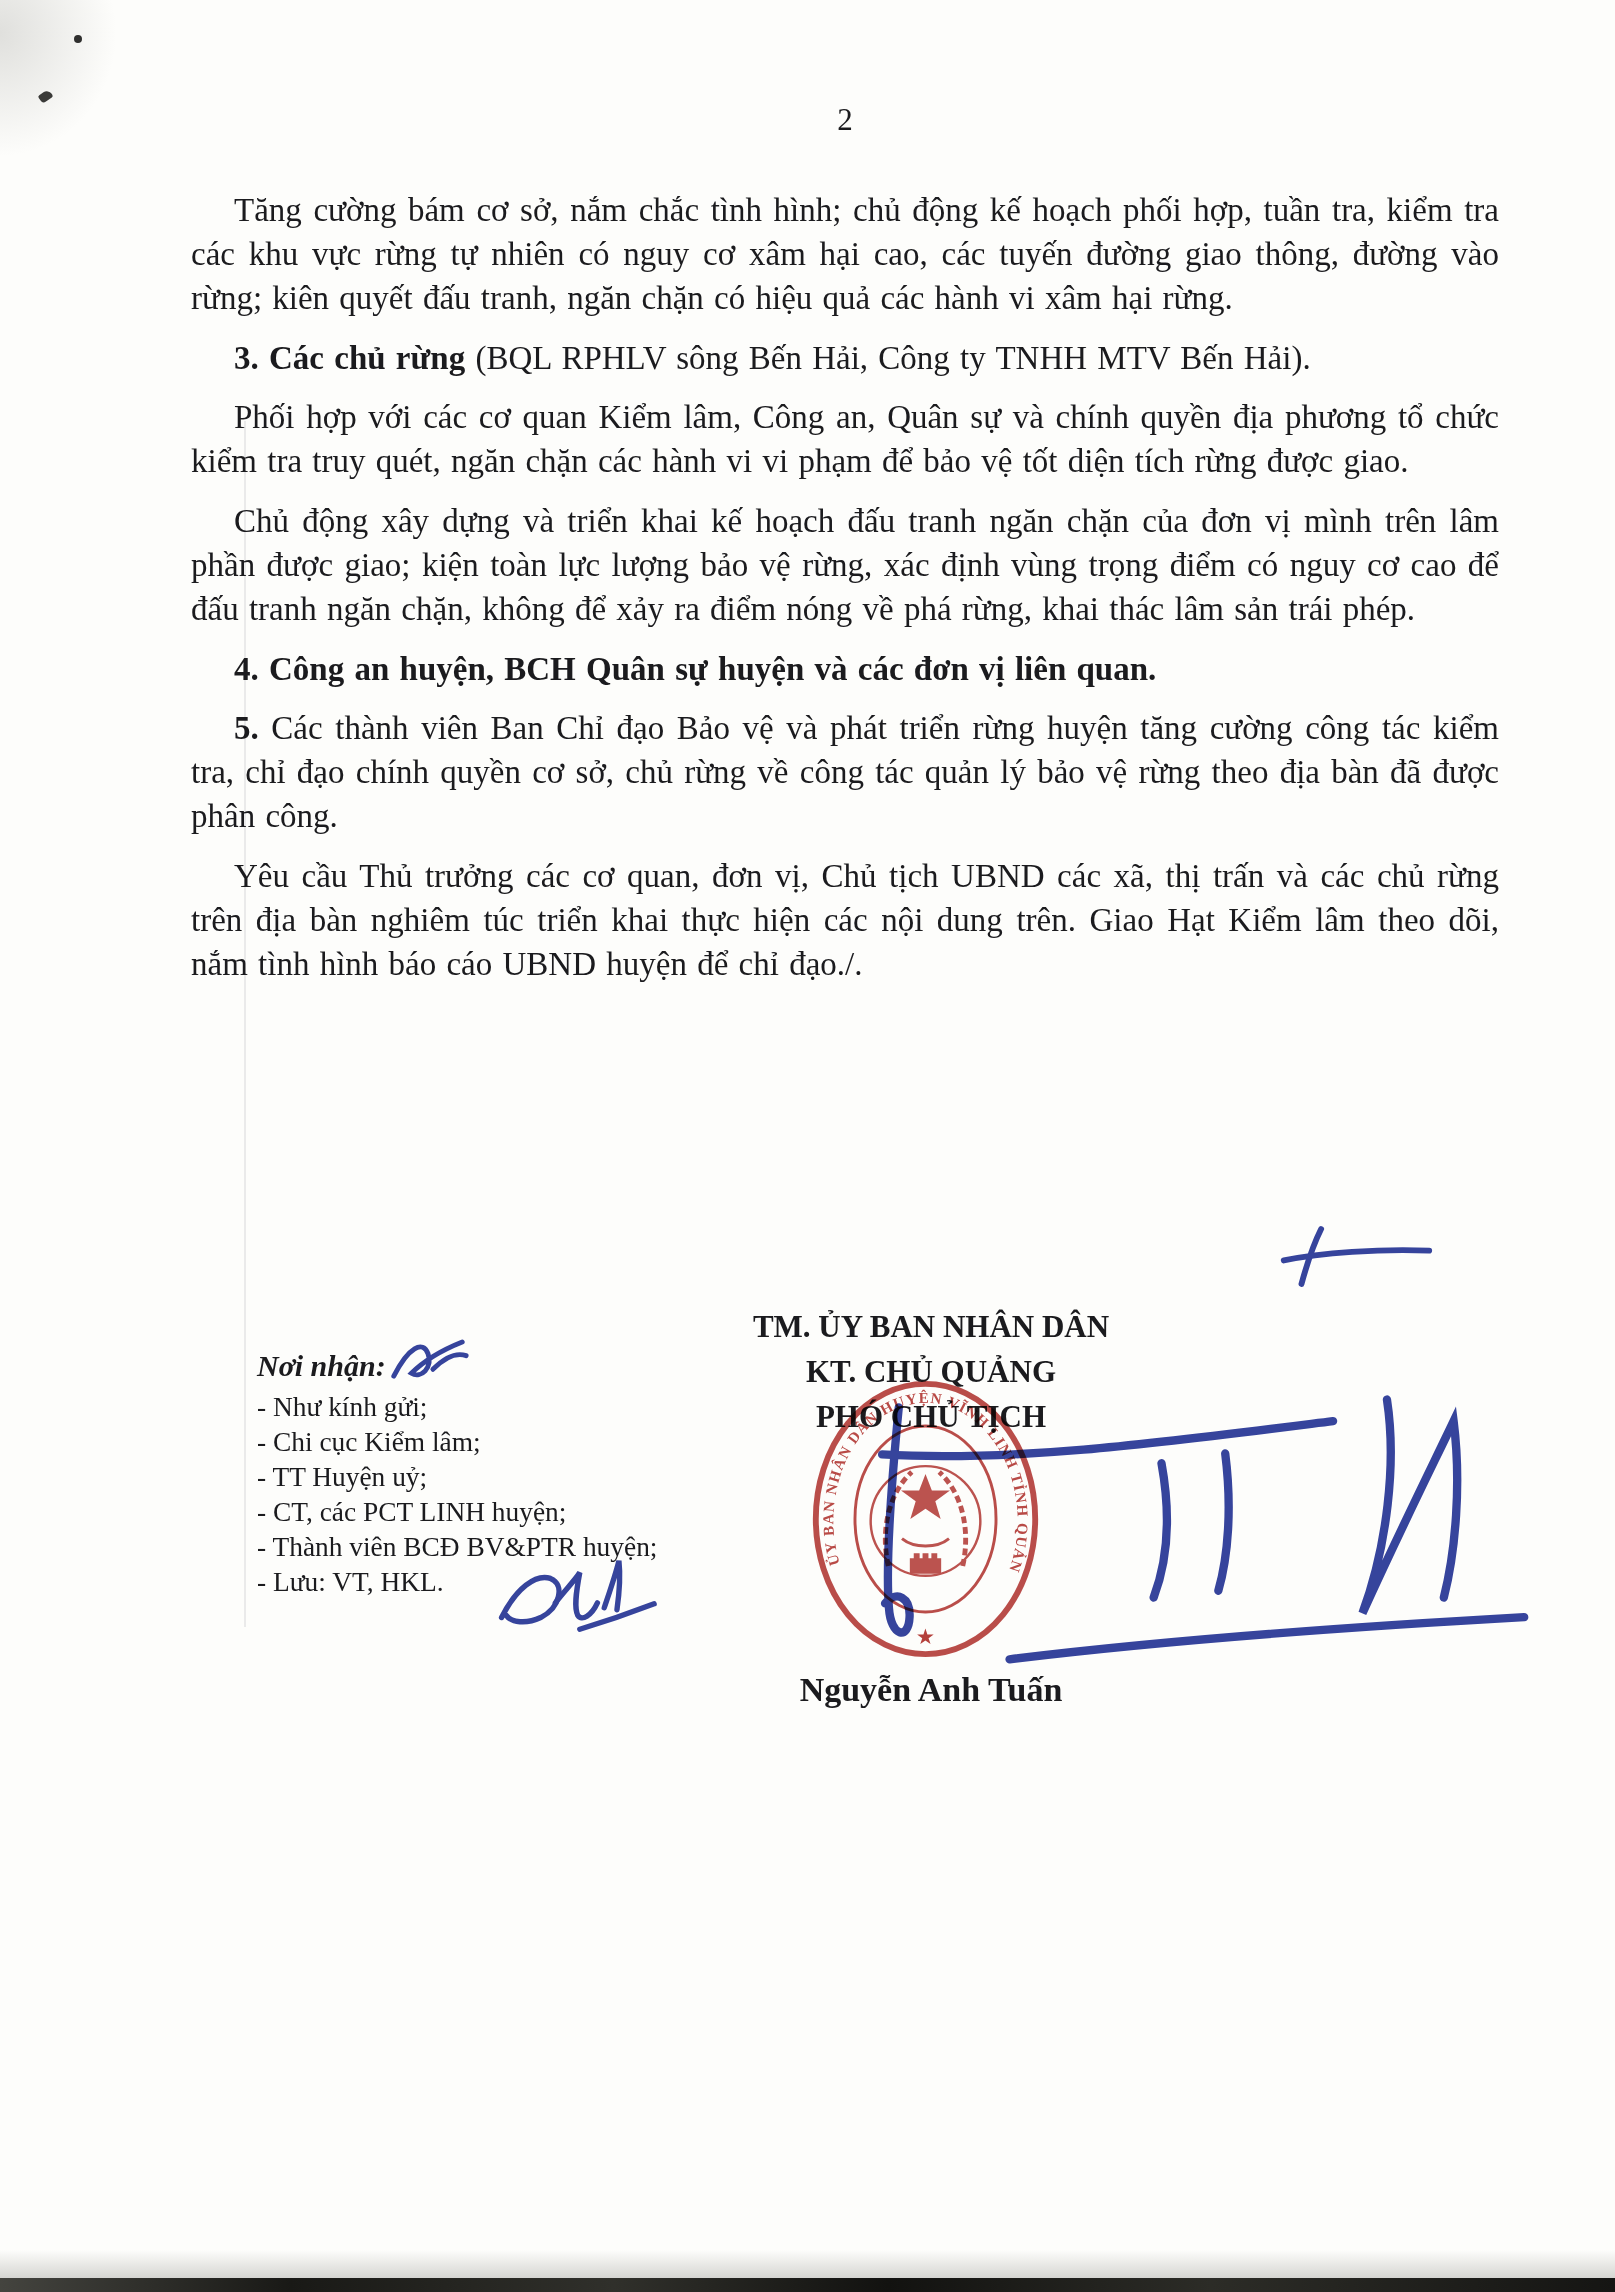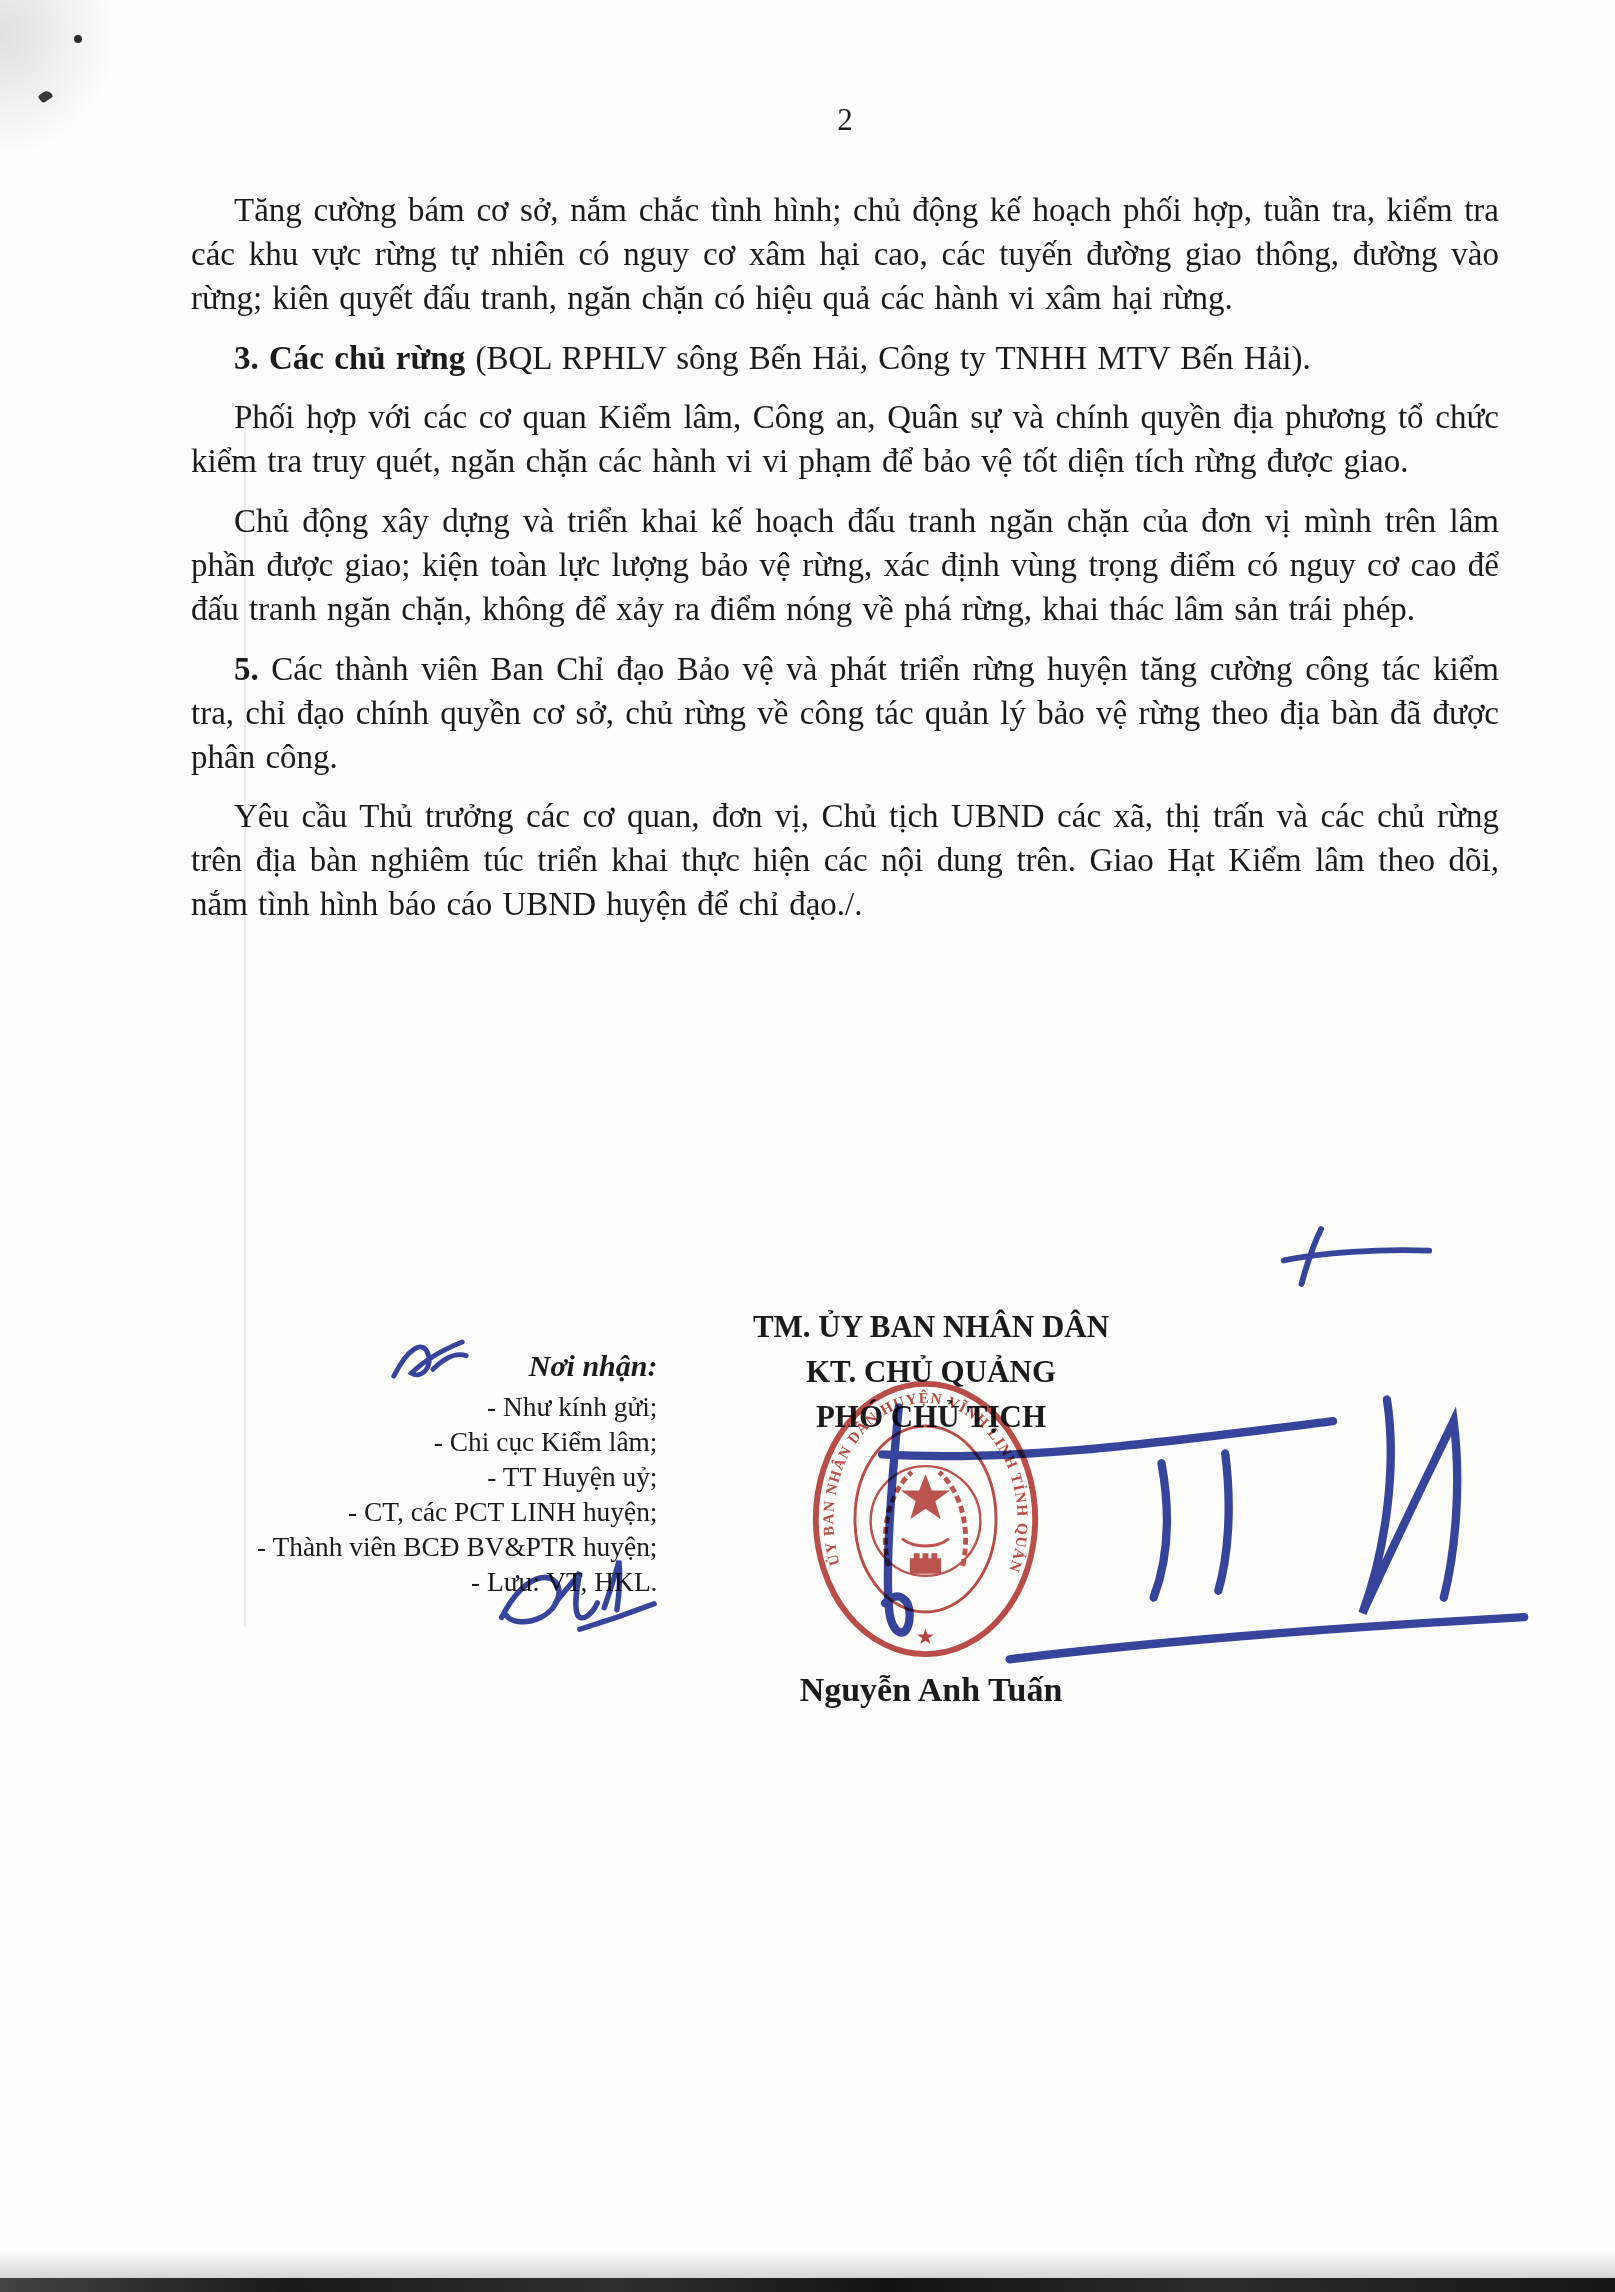--- a/index.html
+++ b/index.html
@@ -4,21 +4,21 @@
 <style>
   html,body{margin:0;padding:0;background:#6f6f6f;}
   .page{
     position:relative;width:1615px;height:2293px;background:#fdfdfb;
     overflow:hidden;font-family:"Liberation Serif","DejaVu Serif",serif;color:#1b1b1e;
   }
   .page-number{position:absolute;top:102px;left:191px;width:1308px;text-align:center;font-size:31px;}
   .doc-body{position:absolute;top:188px;left:191px;width:1308px;}
   .doc-body p{margin:0 0 15.7px 0;font-size:33px;line-height:44px;text-align:justify;text-indent:43px;word-spacing:2px;}
   .doc-body p b{font-weight:bold;}
-  .recipients{position:absolute;left:257px;top:1349px;text-align:right;}
+  .recipients{position:absolute;left:257px;top:1349px;}
   .recip-label{font-size:30px;font-weight:bold;font-style:italic;}
   .recip-items{margin-top:7px;}
   .recip-item{font-size:27.4px;line-height:35px;}
   .sig-right{position:absolute;left:676px;top:1304px;width:510px;text-align:center;font-weight:bold;font-size:31px;line-height:45px;}
   .signer-name{position:absolute;left:676px;top:1658px;width:510px;text-align:center;font-weight:bold;font-size:34px;margin-top:13px;}
   .stamp-svg{position:absolute;left:806px;top:1376px;width:239px;height:286px;mix-blend-mode:multiply;opacity:.94;}
   .sign-svg{position:absolute;left:838px;top:1370px;width:696px;height:312px;mix-blend-mode:multiply;}
   .endmark-svg{position:absolute;left:1272px;top:1223px;width:167px;height:69px;mix-blend-mode:multiply;}
   .noinhan-scribble{position:absolute;left:384px;top:1331px;width:88px;height:61px;mix-blend-mode:multiply;}
   .luu-scribble{position:absolute;left:482px;top:1549px;width:178px;height:96px;mix-blend-mode:multiply;}
@@ -42,20 +42,21 @@
   <div class="speck-mark"></div>
   <div class="scan-vline"></div>
 
   <div class="page-number">2</div>
 
   <div class="doc-body">
     <p><b></b><span>Tăng cường bám cơ sở, nắm chắc tình hình; chủ động kế hoạch phối hợp, tuần tra, kiểm tra các khu vực rừng tự nhiên có nguy cơ xâm hại cao, các tuyến đường giao thông, đường vào rừng; kiên quyết đấu tranh, ngăn chặn có hiệu quả các hành vi xâm hại rừng.</span></p>
     <p><b>3. Các chủ rừng</b><span> (BQL RPHLV sông Bến Hải, Công ty TNHH MTV Bến Hải).</span></p>
     <p><b></b><span>Phối hợp với các cơ quan Kiểm lâm, Công an, Quân sự và chính quyền địa phương tổ chức kiểm tra truy quét, ngăn chặn các hành vi vi phạm để bảo vệ tốt diện tích rừng được giao.</span></p>
     <p><b></b><span>Chủ động xây dựng và triển khai kế hoạch đấu tranh ngăn chặn của đơn vị mình trên lâm phần được giao; kiện toàn lực lượng bảo vệ rừng, xác định vùng trọng điểm có nguy cơ cao để đấu tranh ngăn chặn, không để xảy ra điểm nóng về phá rừng, khai thác lâm sản trái phép.</span></p>
+    <p><b>4. Công an huyện, BCH Quân sự huyện và các đơn vị liên quan.</b><span></span></p>
     <p><b>5.</b><span> Các thành viên Ban Chỉ đạo Bảo vệ và phát triển rừng huyện tăng cường công tác kiểm tra, chỉ đạo chính quyền cơ sở, chủ rừng về công tác quản lý bảo vệ rừng theo địa bàn đã được phân công.</span></p>
     <p><b></b><span>Yêu cầu Thủ trưởng các cơ quan, đơn vị, Chủ tịch UBND các xã, thị trấn và các chủ rừng trên địa bàn nghiêm túc triển khai thực hiện các nội dung trên. Giao Hạt Kiểm lâm theo dõi, nắm tình hình báo cáo UBND huyện để chỉ đạo./.</span></p>
   </div>
 
   <svg class="endmark-svg" viewBox="0 0 170 70">
     <g fill="none" stroke="#2c3a9a" stroke-width="6" stroke-linecap="round" opacity="0.95">
       <path d="M30,62 C36,40 44,18 50,6"></path>
       <path d="M12,38 C50,30 110,26 160,28"></path>
     </g>
   </svg>

